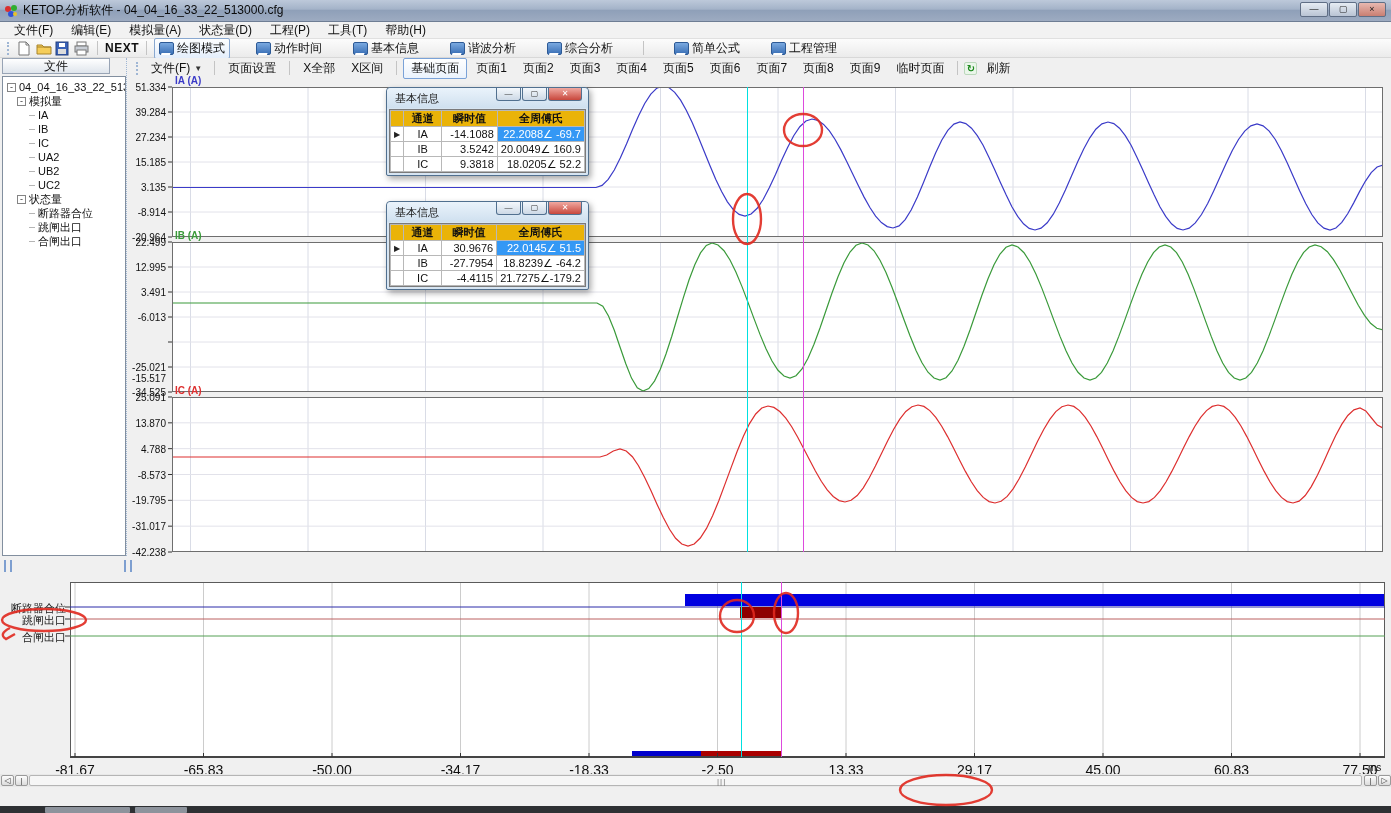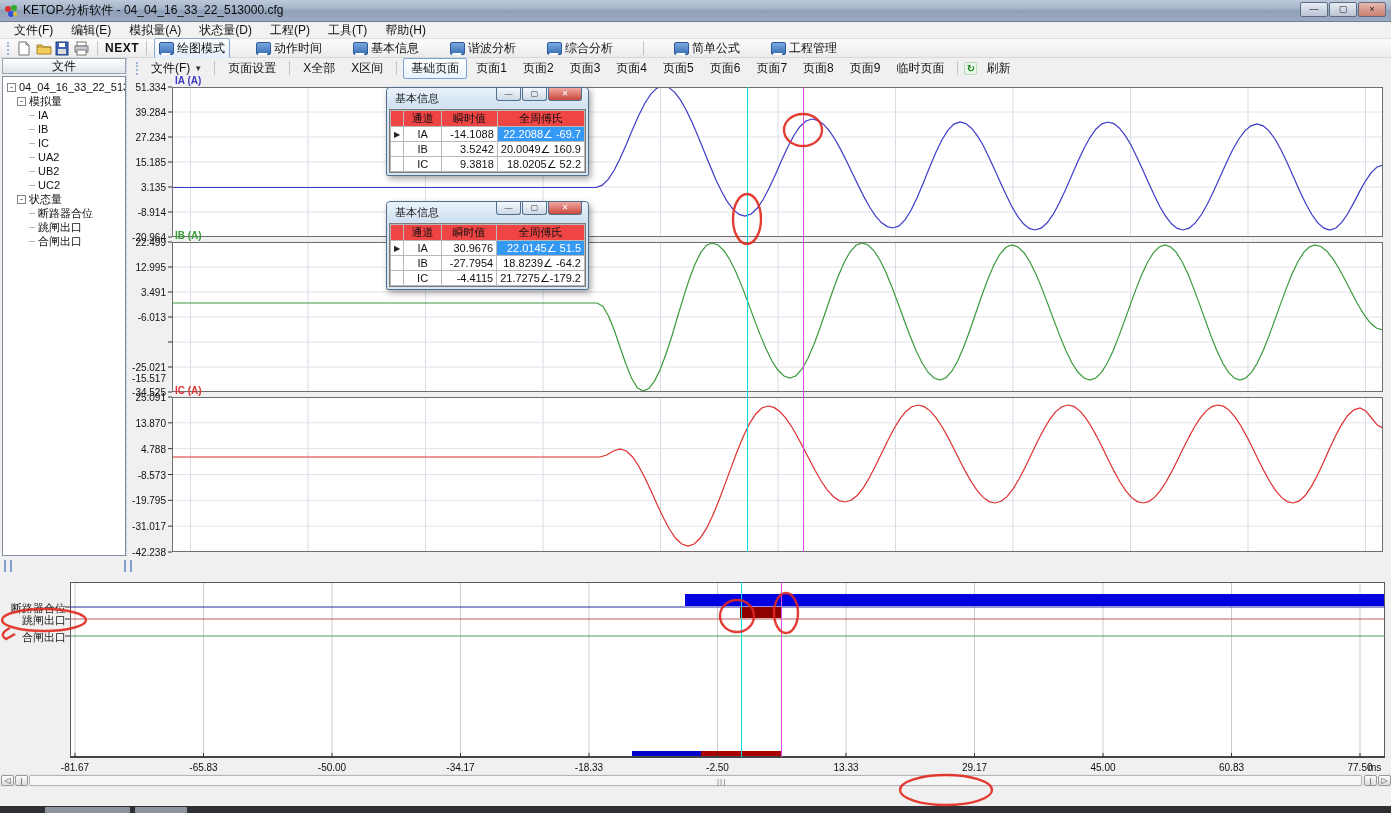--- a/index.html
+++ b/index.html
@@ -39,40 +39,40 @@
   
   .tabbar{left:131px;top:58px;width:1260px;height:20px;background:#f0f0f0;display:flex;align-items:center;gap:2px;padding-left:2px;}
   .tab-item{padding:1px 7px;font-size:12px;white-space:nowrap;}
   .tab-item.active{border:1px solid #7aa2d8;border-radius:2px;background:linear-gradient(#ffffff,#eaf2fc);}
   .file-btn{display:flex;align-items:center;gap:4px;padding:1px 6px;font-size:12px;}
   .dd-arrow{font-size:8px;color:#333;}
   .refresh-ico{width:13px;height:13px;border-radius:2px;background:#eaf6ea;border:1px solid #bcd8bc;
     color:#1d8a1d;font-size:10px;line-height:12px;text-align:center;font-weight:bold;}
 
   
-  .sidebar-header{left:2px;top:58px;width:124px;height:16px;text-align:center;font-size:12px;
+  .sidebar-header{left:2px;top:58px;width:108px;height:16px;text-align:center;font-size:12px;
     background:linear-gradient(#ffffff,#dfe5ec);border:1px solid #98a4b5;line-height:15px;}
   .sidebar-tree{left:2px;top:76px;width:124px;height:480px;background:#ffffff;border:1px solid #828f9f;
     padding:3px 0 0 4px;overflow:hidden;}
   .tree-row{display:flex;align-items:center;height:14px;font-size:11px;white-space:nowrap;}
   .tree-box{width:9px;height:9px;border:1px solid #848484;background:#fff;font-size:9px;line-height:7px;
     text-align:center;margin-right:3px;flex:none;color:#333;}
   .tree-leaf-tick{width:6px;height:1px;background:#b5b5b5;margin-right:3px;flex:none;}
   .v-splitter{left:126px;top:58px;width:5px;height:498px;background:#f0f0f0;border-left:1px dotted #9fb6d4;}
 
   
   .chart-box{background:#ffffff;border:1px solid #6e6e6e;}
   .ytick-label{position:absolute;width:40px;text-align:right;font-size:10px;color:#101010;}
   .chan-label{position:absolute;font-size:10px;font-weight:bold;}
   .cursor-line{position:absolute;width:1px;}
 
   
   .bottom-frame{left:70px;top:582px;width:1315px;height:176px;background:#ffffff;border:1px solid #5a5a5a;}
   .dig-label{position:absolute;font-size:11px;color:#1a1a1a;text-align:right;width:66px;}
-  .xtick-label{position:absolute;font-size:10px;color:#101010;transform:translateX(-50%);}
+  .xtick-label{position:absolute;font-size:14px;color:#101010;transform:translateX(-50%);}
   .ms-label{position:absolute;font-size:10px;color:#101010;}
 
   
   .scrollrow{left:0;top:774px;width:1391px;height:13px;background:#e8e8e8;display:flex;align-items:center;}
   .sc-btn{width:13px;height:11px;border:1px solid #9a9a9a;background:linear-gradient(#fdfdfd,#dcdcdc);
     font-size:8px;line-height:9px;text-align:center;color:#444;border-radius:2px;margin-left:1px;}
   .sc-track{flex:1;height:11px;border:1px solid #b5b5b5;background:#f6f6f6;margin:0 1px;position:relative;border-radius:2px;}
   .sc-grip{position:absolute;left:687px;top:1px;font-size:8px;color:#777;letter-spacing:1px;}
 
   
@@ -87,21 +87,21 @@
     background:#d7e5f2;box-shadow:2px 3px 6px rgba(0,0,0,.35);z-index:20;}
   .dlg-title{height:20px;display:flex;align-items:center;padding-left:8px;font-size:11px;color:#1a1a1a;
     background:linear-gradient(#eaf3fb,#cfe0ef);border-radius:4px 4px 0 0;}
   .dlg-btns{position:absolute;right:6px;top:0;display:flex;}
   .dlg-btn{width:25px;height:13px;border:1px solid #51708f;border-top:none;font-size:8px;line-height:11px;
     text-align:center;color:#333;background:linear-gradient(#f4f8fc,#cdd9e6);border-radius:0 0 3px 3px;margin-left:1px;}
   .dlg-btn.close{width:34px;background:linear-gradient(#f0a8a0,#c8473c);color:#fff;font-weight:bold;}
   .dlg-body{margin:1px 2px 2px 2px;background:#fff;border:1px solid #7a7a7a;}
   .grid-table{border-collapse:collapse;width:100%;font-size:11px;}
   .grid-table td{border:1px solid #b8b8b8;height:15px;padding:0 3px;white-space:nowrap;}
-  .grid-table tr.hdr td{text-align:center;height:16px;background:#ef4444;}
+  .grid-table tr.hdr td{text-align:center;height:16px;background:#eab308;font-weight:bold;}
   .cell-num{text-align:right;font-size:11px;}
   .cell-hl{background:#3498f5;color:#fff;}
   .marker-cell{width:12px;text-align:center;font-size:8px;color:#222;padding:0;}
 
   svg.layer{position:absolute;left:0;top:0;pointer-events:none;}
 </style>
 </head>
 <body>
 
 <div id="app">

